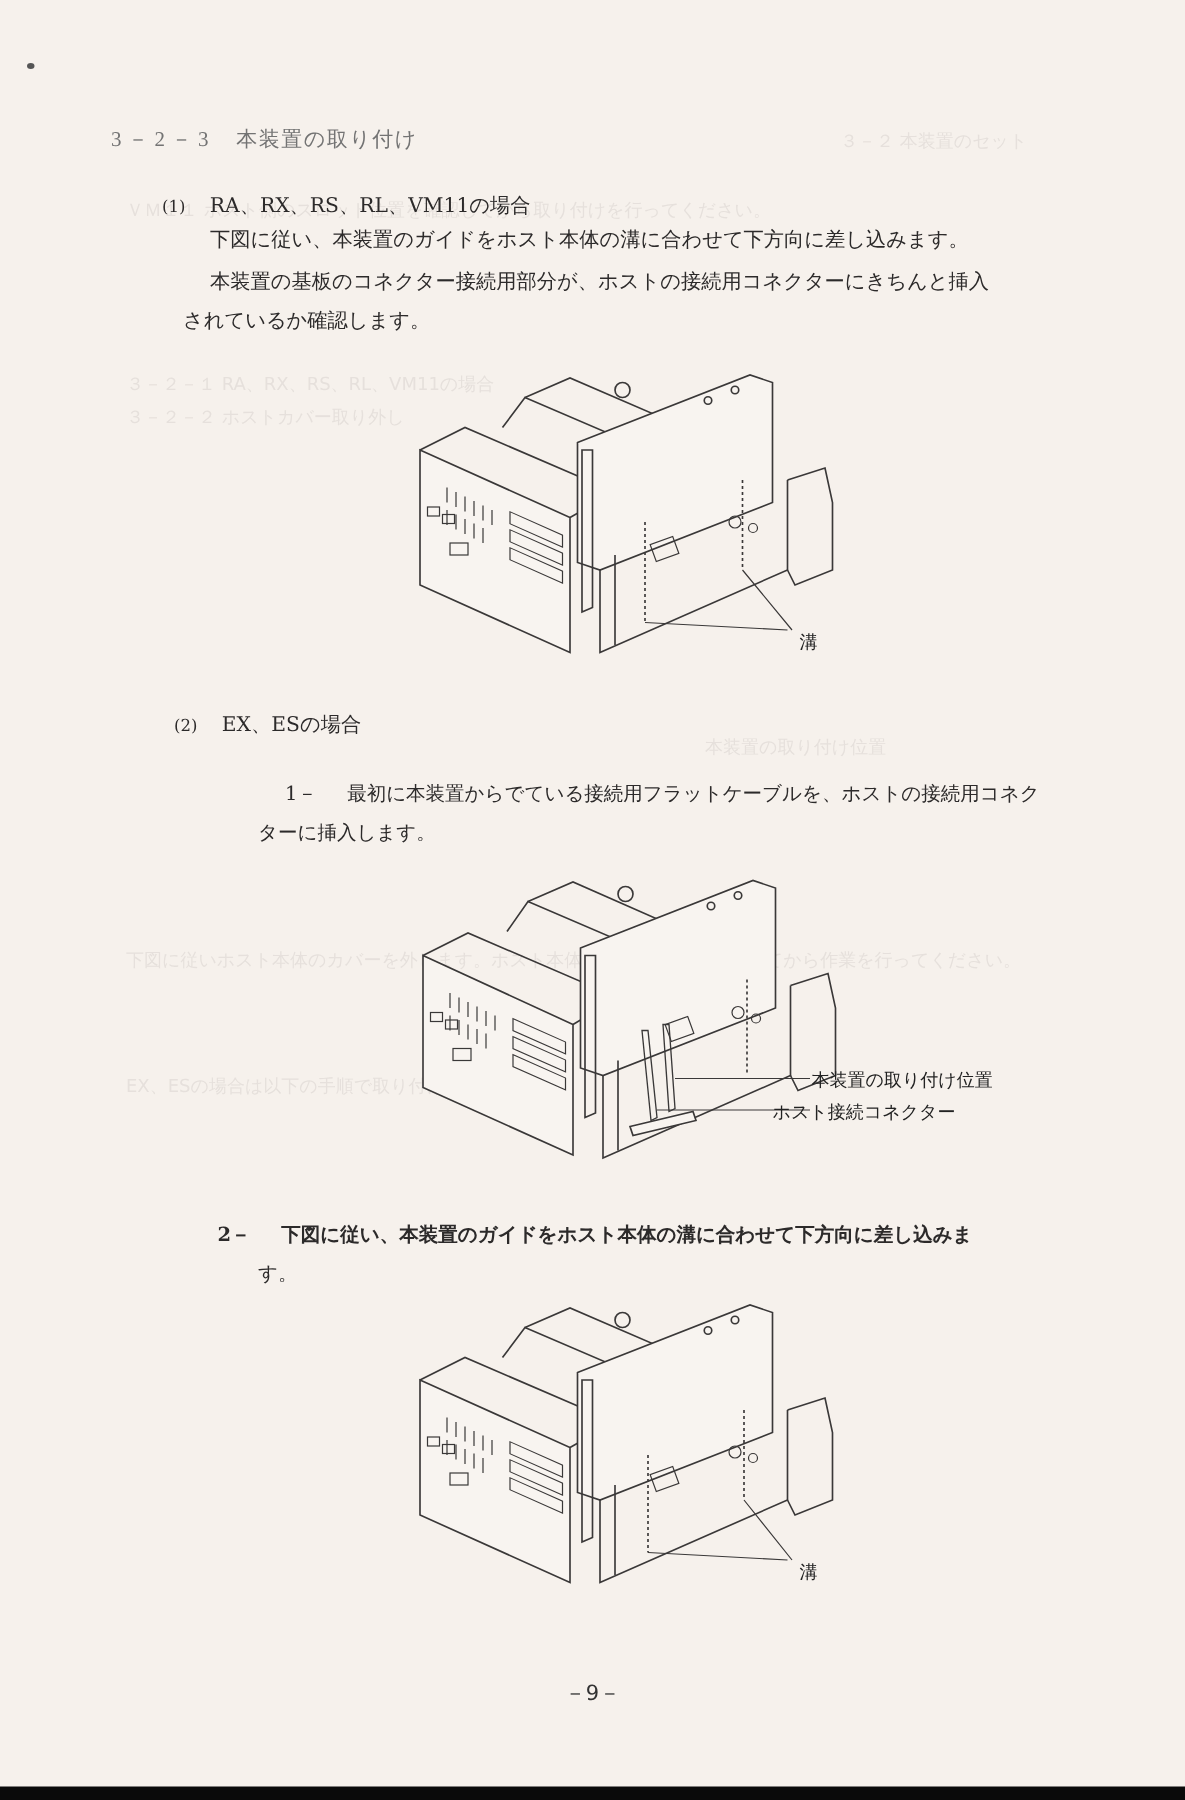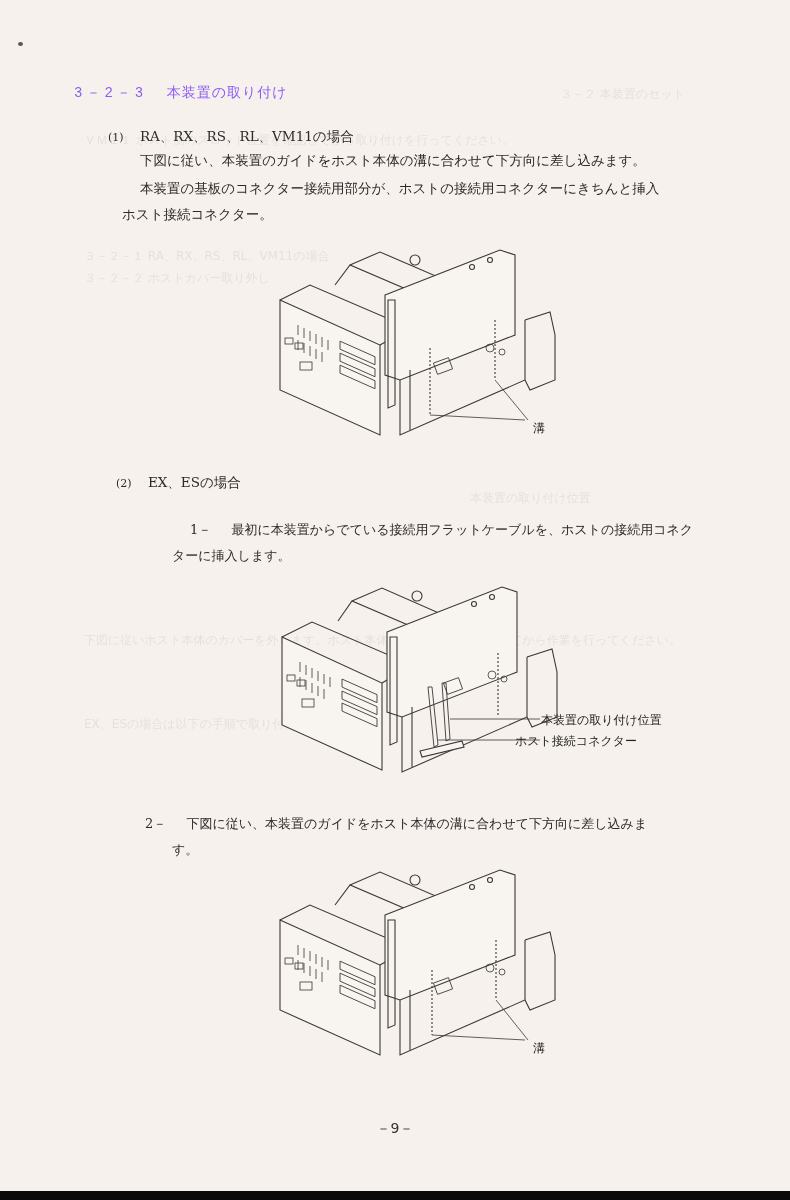--- a/index.html
+++ b/index.html
@@ -9,22 +9,22 @@
       font-family: "DejaVu Serif", "Liberation Serif", serif;
       color: #2c2a2a;
     }
     .page { position: absolute; left: 0; top: 0; width: 790px; height: 1200px; }
     .bleed {
       position: absolute; color: #d9d3cf; font-size: 12px; white-space: nowrap;
       font-family: "DejaVu Sans", sans-serif; opacity: 0.55;
     }
     .section-heading {
       position: absolute; left: 74px; top: 84px;
-      font-family: Liberation Mono, monospace;
-      font-size: 14px; letter-spacing: 1px; color: #8b5cf6;
+      font-family: Liberation Serif, serif;
+      font-size: 14px; letter-spacing: 1px; color: #737373;
     }
     .section-heading .num { letter-spacing: 4px; margin-right: 10px; }
     .para { position: absolute; font-size: 13.5px; line-height: 24px; color: #2c2a2a; }
     .item-head { position: absolute; font-size: 13.5px; }
     .item-head .marker { font-size: 11px; margin-right: 12px; }
     .step { position: absolute; font-size: 13px; line-height: 24px; }
     .step .stepnum { margin-right: 16px; }
     .figure { position: absolute; }
     .callout {
       position: absolute; font-family: "DejaVu Sans", "Liberation Sans", sans-serif;
@@ -56,21 +56,21 @@
     <span class="num">3－2－3</span>
     <span>本装置の取り付け</span>
   </div>
 
   <div class="item-head" style="left:108px;top:128px;">
     <span class="marker">(1)</span>
     <span>RA、RX、RS、RL、VM11の場合</span>
   </div>
   <div class="para" style="left:140px;top:176px;">本装置の基板のコネクター接続用部分が、ホストの接続用コネクターにきちんと挿入</div>
   <div class="para" style="left:140px;top:148px;">下図に従い、本装置のガイドをホスト本体の溝に合わせて下方向に差し込みます。</div>
-  <div class="para" style="left:122px;top:202px;">ホスト接続コネクター。</div>
+  <div class="para" style="left:122px;top:202px;">されているか確認します。</div>
 
   <svg class="figure" style="left:270px;top:240px;" width="300" height="200" viewBox="0 0 300 200">
     <g fill="none" stroke="#3a3838" stroke-width="1.1">
 
       <path d="M10 60 L110 105 L110 195 L10 150 Z" fill="#f8f4f0"></path>
       <path d="M10 60 L40 45 L140 88 L110 105"></path>
 
       <path d="M65 45 L80 25 L150 55 L135 75"></path>
       <path d="M80 25 L110 12 L175 40 L150 55"></path>
       <circle cx="145" cy="20" r="5"></circle>
@@ -149,21 +149,21 @@
       <path d="M228 78 L228 140" stroke-dasharray="2 2"></path>
     </g>
     <g stroke="#3a3838" stroke-width="0.8">
       <line x1="180" y1="144" x2="270" y2="144"></line>
       <line x1="168" y1="165" x2="270" y2="165"></line>
     </g>
   </svg>
   <div class="callout" style="left:541px;top:712px;">本装置の取り付け位置</div>
   <div class="callout" style="left:515px;top:733px;">ホスト接続コネクター</div>
 
-  <div class="step" style="left:145px;top:812px;">
+  <div class="step" style="left:145px;top:812px;font-weight:bold;">
     <span class="stepnum">2－</span>
     <span>下図に従い、本装置のガイドをホスト本体の溝に合わせて下方向に差し込みま</span>
   </div>
   <div class="step" style="left:172px;top:838px;">す。</div>
 
   <svg class="figure" style="left:270px;top:860px;" width="300" height="200" viewBox="0 0 300 200">
     <g fill="none" stroke="#3a3838" stroke-width="1.1">
       <path d="M10 60 L110 105 L110 195 L10 150 Z" fill="#f8f4f0"></path>
       <path d="M10 60 L40 45 L140 88 L110 105"></path>
       <path d="M65 45 L80 25 L150 55 L135 75"></path>

